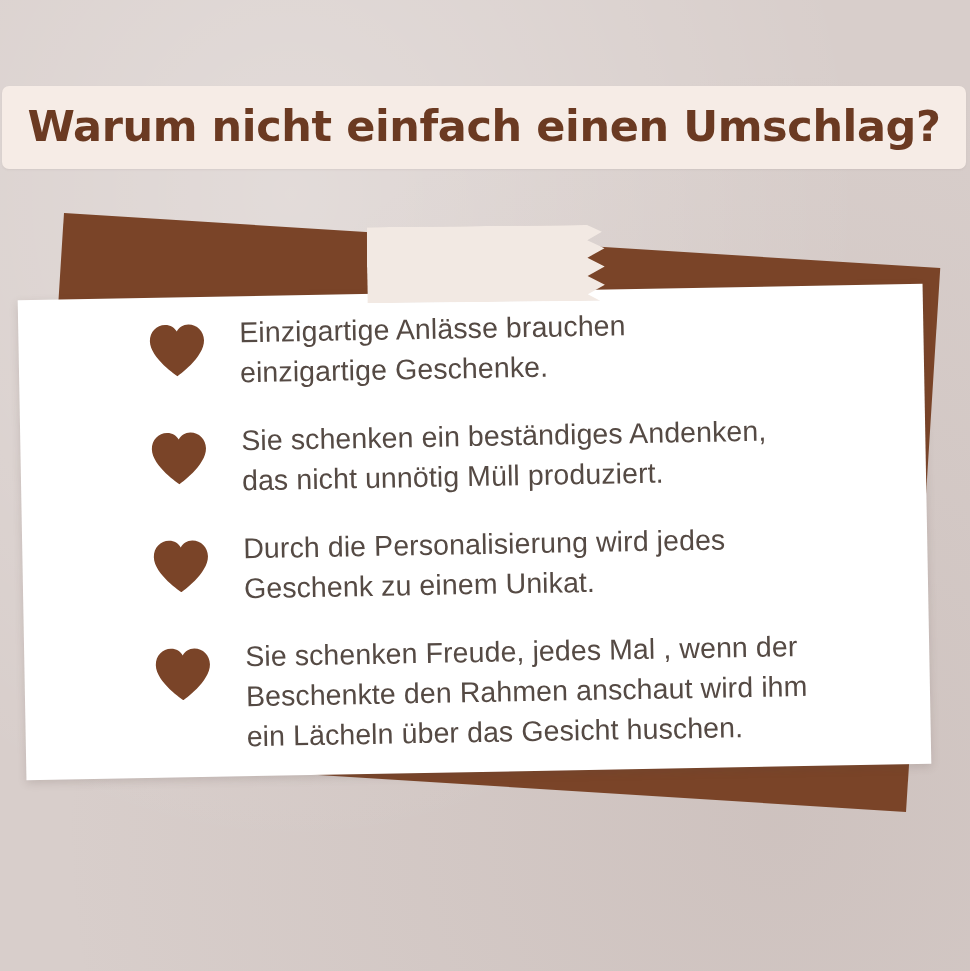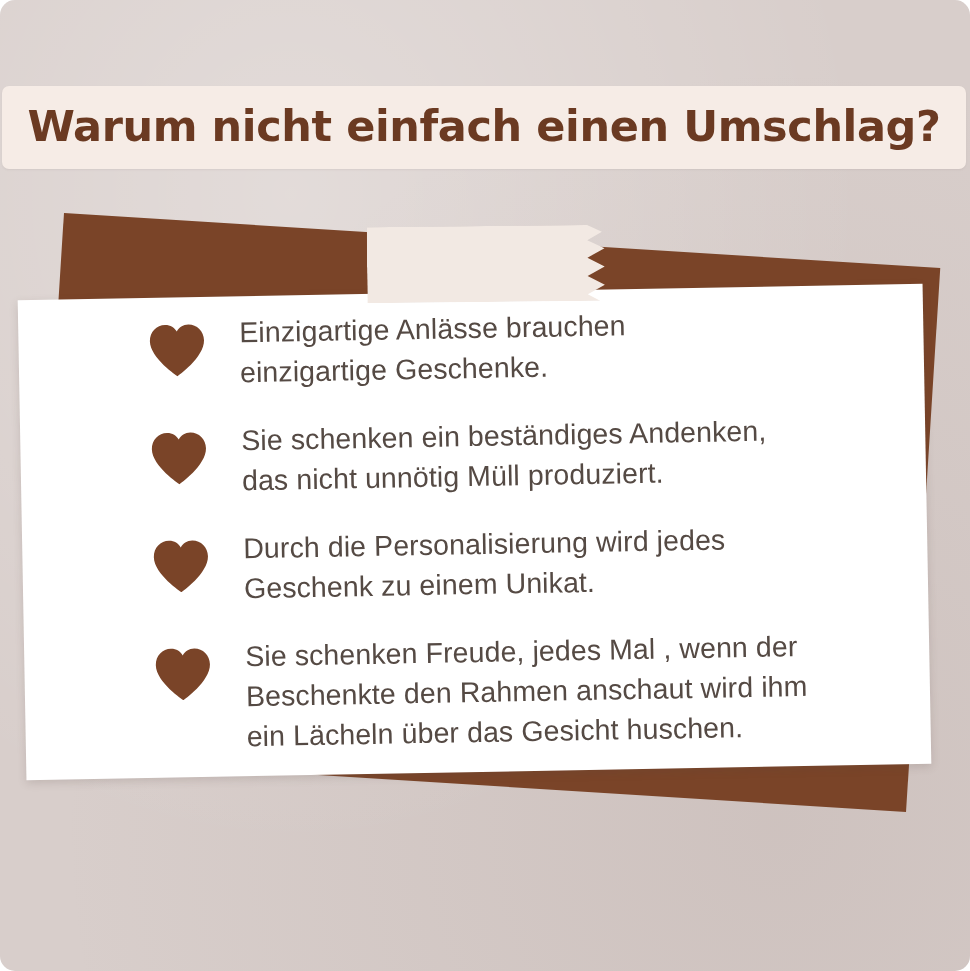--- a/index.html
+++ b/index.html
@@ -11,21 +11,20 @@
     height: 971px;
     overflow: hidden;
     font-family: "Liberation Sans", sans-serif;
   }
   .poster {
     position: relative;
     width: 970px;
     height: 971px;
     background: #d8cecb;
     overflow: hidden;
-    border-radius: 15px;
   }
   
   .backdrop-texture {
     position: absolute;
     inset: 0;
     background:
       radial-gradient(ellipse at 30% 20%, rgba(255,255,255,0.28), rgba(255,255,255,0) 60%),
       radial-gradient(ellipse at 80% 85%, rgba(160,140,135,0.18), rgba(255,255,255,0) 65%);
     pointer-events: none;
   }

